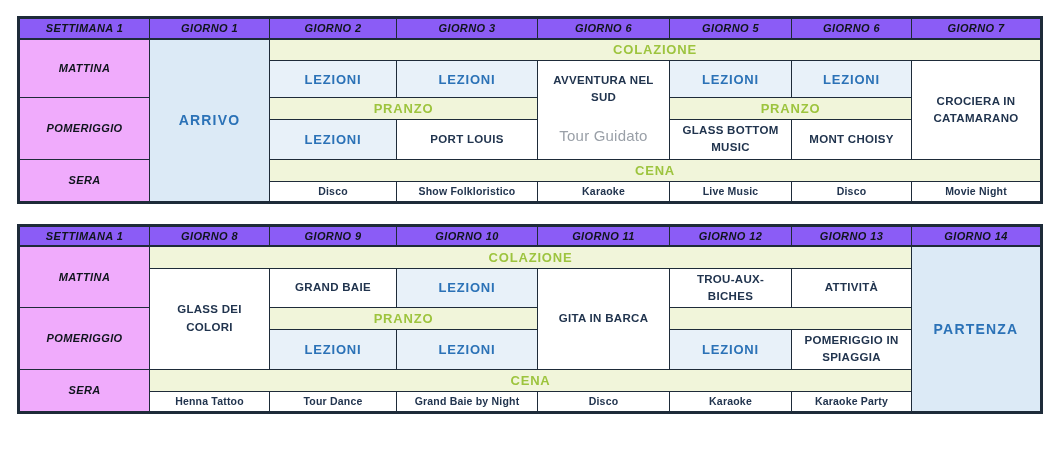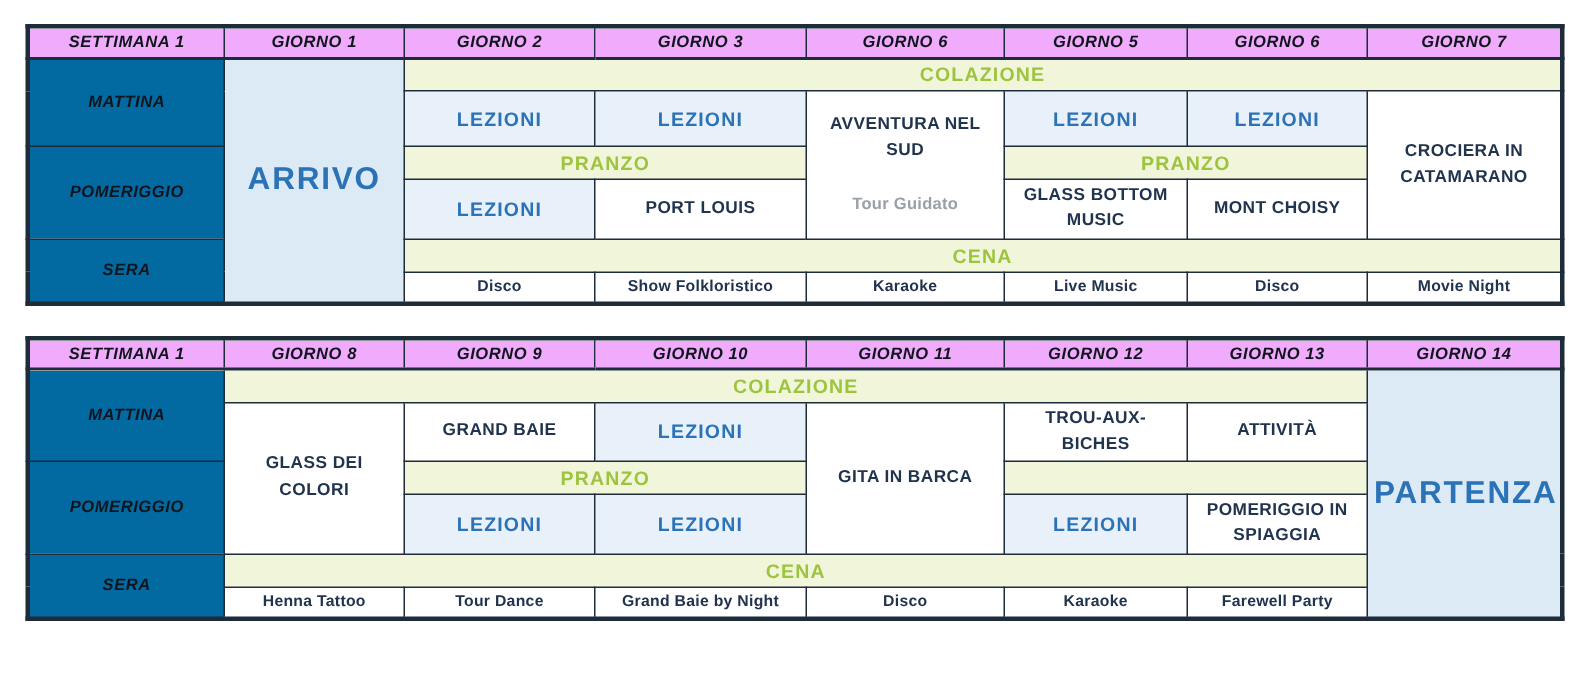--- a/index.html
+++ b/index.html
@@ -32,45 +32,45 @@
   }
   tr.r-head{height:21px;}
   tr.r-meal{height:22px;}
   tr.r-morning{height:37px;}
   tr.r-afternoon{height:39px;}
   tr.r-evening{height:21px;}
   tr.r-head th{
     font-size:11px;font-weight:bold;font-style:italic;
     color:var(--ink);letter-spacing:.4px;
     border-bottom:2.5px solid var(--border);
-    background:#f0abfc;
+    background:#8b5cf6;
   }
   th.rowlabel{
     font-size:11px;font-weight:bold;font-style:italic;
-    color:var(--ink);letter-spacing:.4px;background:#0369a1;
+    color:var(--ink);letter-spacing:.4px;background:#f0abfc;
   }
   td.meal{
     background:var(--green-bg);color:var(--green);
     font-weight:bold;font-size:13px;letter-spacing:.8px;
   }
   td.lez{
     background:var(--blue-bg-light);color:var(--blue);
     font-weight:bold;font-size:13px;letter-spacing:.8px;text-align:center;
   }
   td.big{
     background:var(--blue-bg);color:var(--blue);
-    font-weight:bold;font-size:21px;letter-spacing:1.2px;
+    font-weight:bold;font-size:14px;letter-spacing:1.2px;
   }
   td.act{
     background:#fff;color:var(--navy);
     font-weight:bold;font-size:11.5px;letter-spacing:.3px;
     line-height:1.5;padding:2px 10px;
   }
   td.act .sub{
-    color:var(--gray);font-weight:bold;font-size:11px;
+    color:var(--gray);font-weight:normal;font-size:15px;
     letter-spacing:.2px;margin-top:19px;
   }
   td.eve{
     background:#fff;color:var(--navy);
     font-weight:bold;font-size:10.5px;letter-spacing:.2px;
   }
 </style>
 </head>
 <body>
 
@@ -189,18 +189,18 @@
     <tr class="r-meal">
       <th class="rowlabel" rowspan="2">SERA</th>
       <td class="meal" colspan="6">CENA</td>
     </tr>
     <tr class="r-evening">
       <td class="eve">Henna Tattoo</td>
       <td class="eve">Tour Dance</td>
       <td class="eve">Grand Baie by Night</td>
       <td class="eve">Disco</td>
       <td class="eve">Karaoke</td>
-      <td class="eve">Farewell Party</td>
+      <td class="eve">Karaoke Party</td>
     </tr>
   </tbody>
     </table>
 
 </div>
 
 </body></html>

